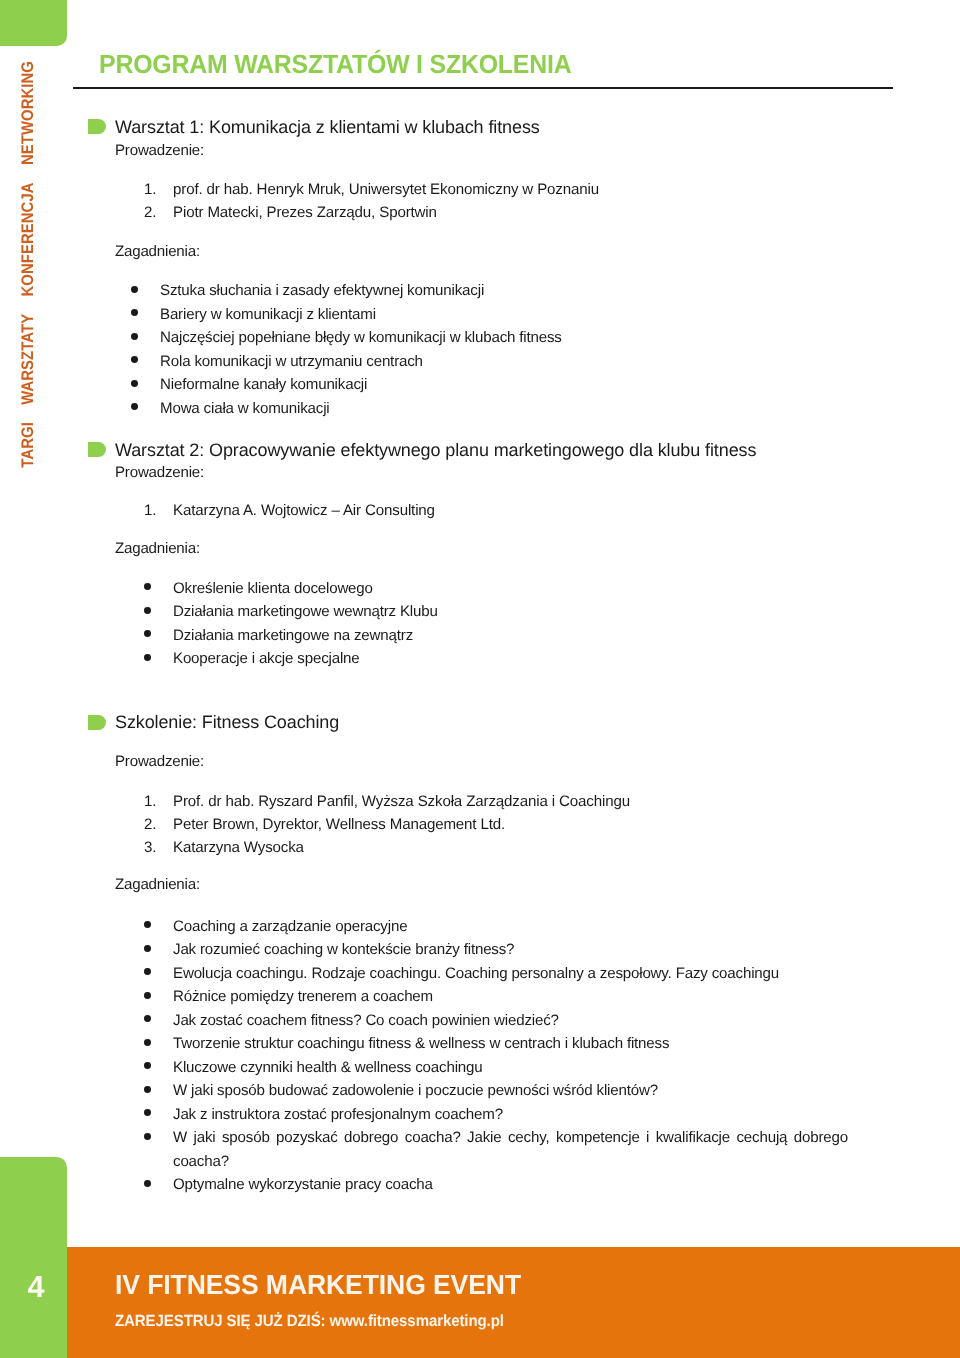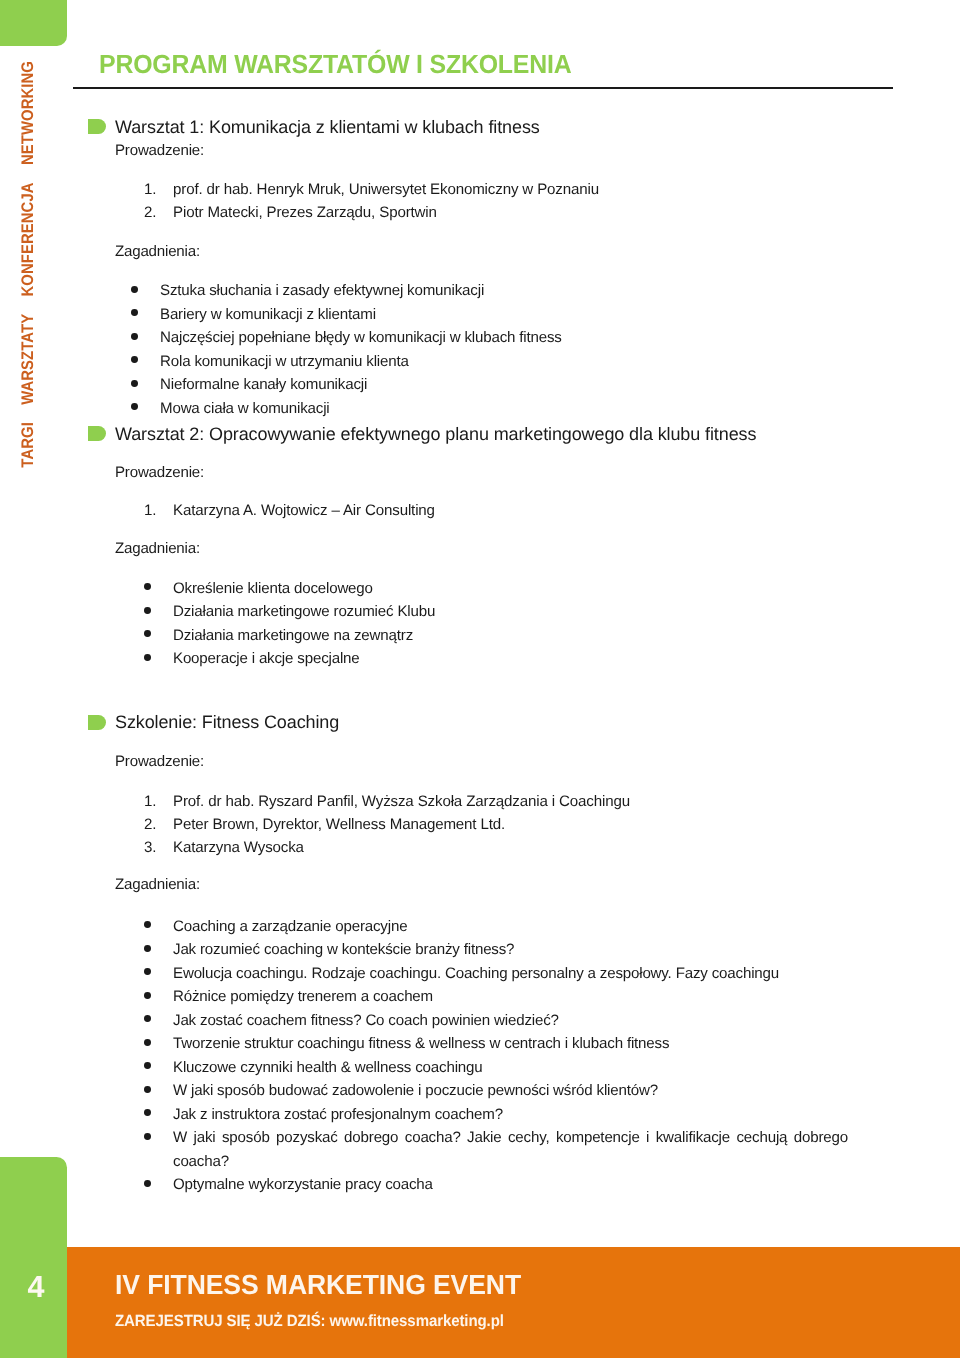--- a/index.html
+++ b/index.html
@@ -71,33 +71,33 @@
       <div class="blk lbl" style="left: 115px; top: 142.5px;">Prowadzenie:</div>
       <ol class="blk nums" style="left: 115px; top: 178px; width: 800px;">
         <li><span class="n">1.</span><span>prof. dr hab. Henryk Mruk, Uniwersytet Ekonomiczny w Poznaniu</span></li>
         <li><span class="n">2.</span><span>Piotr Matecki, Prezes Zarządu, Sportwin</span></li>
       </ol>
       <div class="blk lbl" style="left: 115px; top: 243.5px;">Zagadnienia:</div>
       <ul class="blk dots" style="left: 102px; top: 279px; width: 800px;">
         <li>Sztuka słuchania i zasady efektywnej komunikacji</li>
         <li>Bariery w komunikacji z klientami</li>
         <li>Najczęściej popełniane błędy w komunikacji w klubach fitness</li>
-        <li>Rola komunikacji w utrzymaniu klienta</li>
+        <li>Rola komunikacji w utrzymaniu centrach</li>
         <li>Nieformalne kanały komunikacji</li>
         <li>Mowa ciała w komunikacji</li>
       </ul>
-      <div class="blk hd" style="left: 115px; top: 425px;"><span class="marker" style="left: -27.1px; top: 0.6px;"></span><span>Warsztat 2: Opracowywanie efektywnego planu marketingowego dla klubu fitness</span></div>
+      <div class="blk hd" style="left: 115px; top: 441px;"><span class="marker" style="left: -27.1px; top: 0.6px;"></span><span>Warsztat 2: Opracowywanie efektywnego planu marketingowego dla klubu fitness</span></div>
       <div class="blk lbl" style="left: 115px; top: 464.5px;">Prowadzenie:</div>
       <ol class="blk nums" style="left: 115px; top: 499px; width: 800px;">
         <li><span class="n">1.</span><span>Katarzyna A. Wojtowicz – Air Consulting</span></li>
       </ol>
       <div class="blk lbl" style="left: 115px; top: 541px;">Zagadnienia:</div>
       <ul class="blk dots" style="left: 115px; top: 576.5px; width: 800px;">
         <li>Określenie klienta docelowego</li>
-        <li>Działania marketingowe rozumieć Klubu</li>
+        <li>Działania marketingowe wewnątrz Klubu</li>
         <li>Działania marketingowe na zewnątrz</li>
         <li>Kooperacje i akcje specjalne</li>
       </ul>
       <div class="blk hd" style="left: 115px; top: 713px;"><span class="marker" style="left: -27.1px; top: 1.6px;"></span><span>Szkolenie: Fitness Coaching</span></div>
       <div class="blk lbl" style="left: 115px; top: 753.5px;">Prowadzenie:</div>
       <ol class="blk nums" style="left: 115px; top: 790px; width: 800px;">
         <li><span class="n">1.</span><span>Prof. dr hab. Ryszard Panfil, Wyższa Szkoła Zarządzania i Coachingu</span></li>
         <li><span class="n">2.</span><span>Peter Brown, Dyrektor, Wellness Management Ltd.</span></li>
         <li><span class="n">3.</span><span>Katarzyna Wysocka</span></li>
       </ol>

